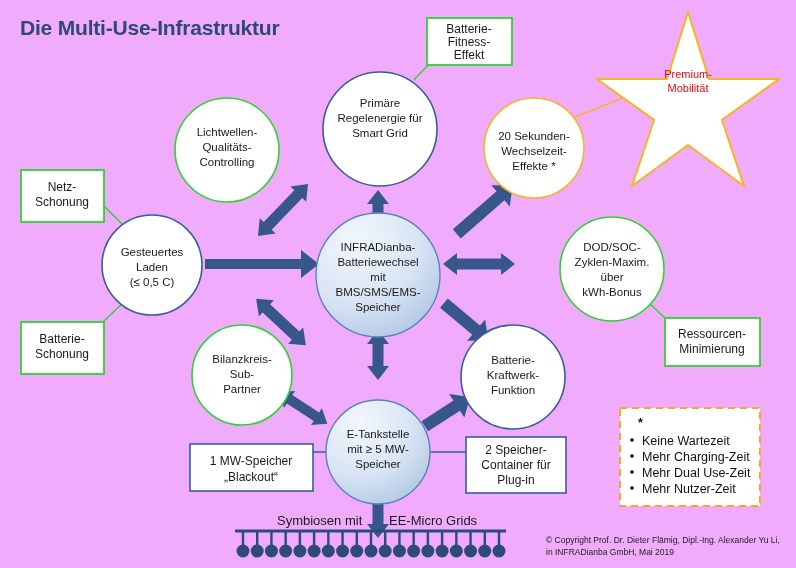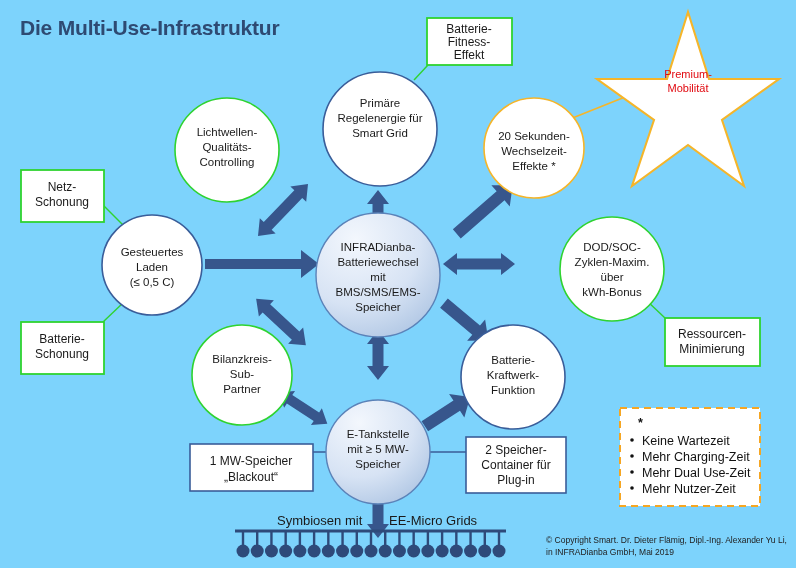--- a/index.html
+++ b/index.html
@@ -1,17 +1,17 @@
 <!DOCTYPE html>
 <html><head>
 <meta charset="utf-8">
 <style>
   html,body{margin:0;padding:0;background:#ffffff;}
   body{width:796px;height:568px;overflow:hidden;font-family:"Liberation Sans",sans-serif;}
-  #stage{position:relative;width:796px;height:568px;background:#7dd3fc;}
+  #stage{position:relative;width:796px;height:568px;background:#f0abfc;}
   svg{position:absolute;left:0;top:0;width:796px;height:568px;}
   .ttl{position:absolute;left:20px;top:14px;width:430px;color:#2e4a72;
        font-family:"Liberation Sans",sans-serif;font-weight:bold;font-size:21px;line-height:27px;
        letter-spacing:-0.2px;}
   .nodetext{font-family:"Liberation Sans",sans-serif;font-size:11.5px;fill:#1a1a1a;text-anchor:middle;}
   .boxtext{font-family:"Liberation Sans",sans-serif;font-size:12px;fill:#1a1a1a;text-anchor:middle;}
   .startext{font-family:"Liberation Sans",sans-serif;font-size:11px;fill:#e1080f;text-anchor:middle;}
   .legtext{font-family:"Liberation Sans",sans-serif;font-size:12.5px;fill:#111;}
   .combtext{font-family:"Liberation Sans",sans-serif;font-size:13px;fill:#1a1a1a;}
   .copy{position:absolute;left:546px;top:534px;width:250px;color:#222;
@@ -254,17 +254,17 @@
           <circle cx="470.55555555555554" cy="551" r="6.5" fill="#2e4a7a"></circle>
           <line x1="484.77777777777777" y1="531" x2="484.77777777777777" y2="546" stroke="#2e4a7a" stroke-width="2.4"></line>
           <circle cx="484.77777777777777" cy="551" r="6.5" fill="#2e4a7a"></circle>
           <line x1="499" y1="531" x2="499" y2="546" stroke="#2e4a7a" stroke-width="2.4"></line>
           <circle cx="499" cy="551" r="6.5" fill="#2e4a7a"></circle>
         </g>
     </g>
   </svg>
 
   <div class="copy">
-    <div>©  Copyright Smart. Dr. Dieter Flämig,  Dipl.-Ing.  Alexander Yu Li,</div>
+    <div>©  Copyright Prof. Dr. Dieter Flämig,  Dipl.-Ing.  Alexander Yu Li,</div>
     <div>in INFRADianba  GmbH,  Mai 2019</div>
   </div>
 
 </div>
 
 </body></html>

